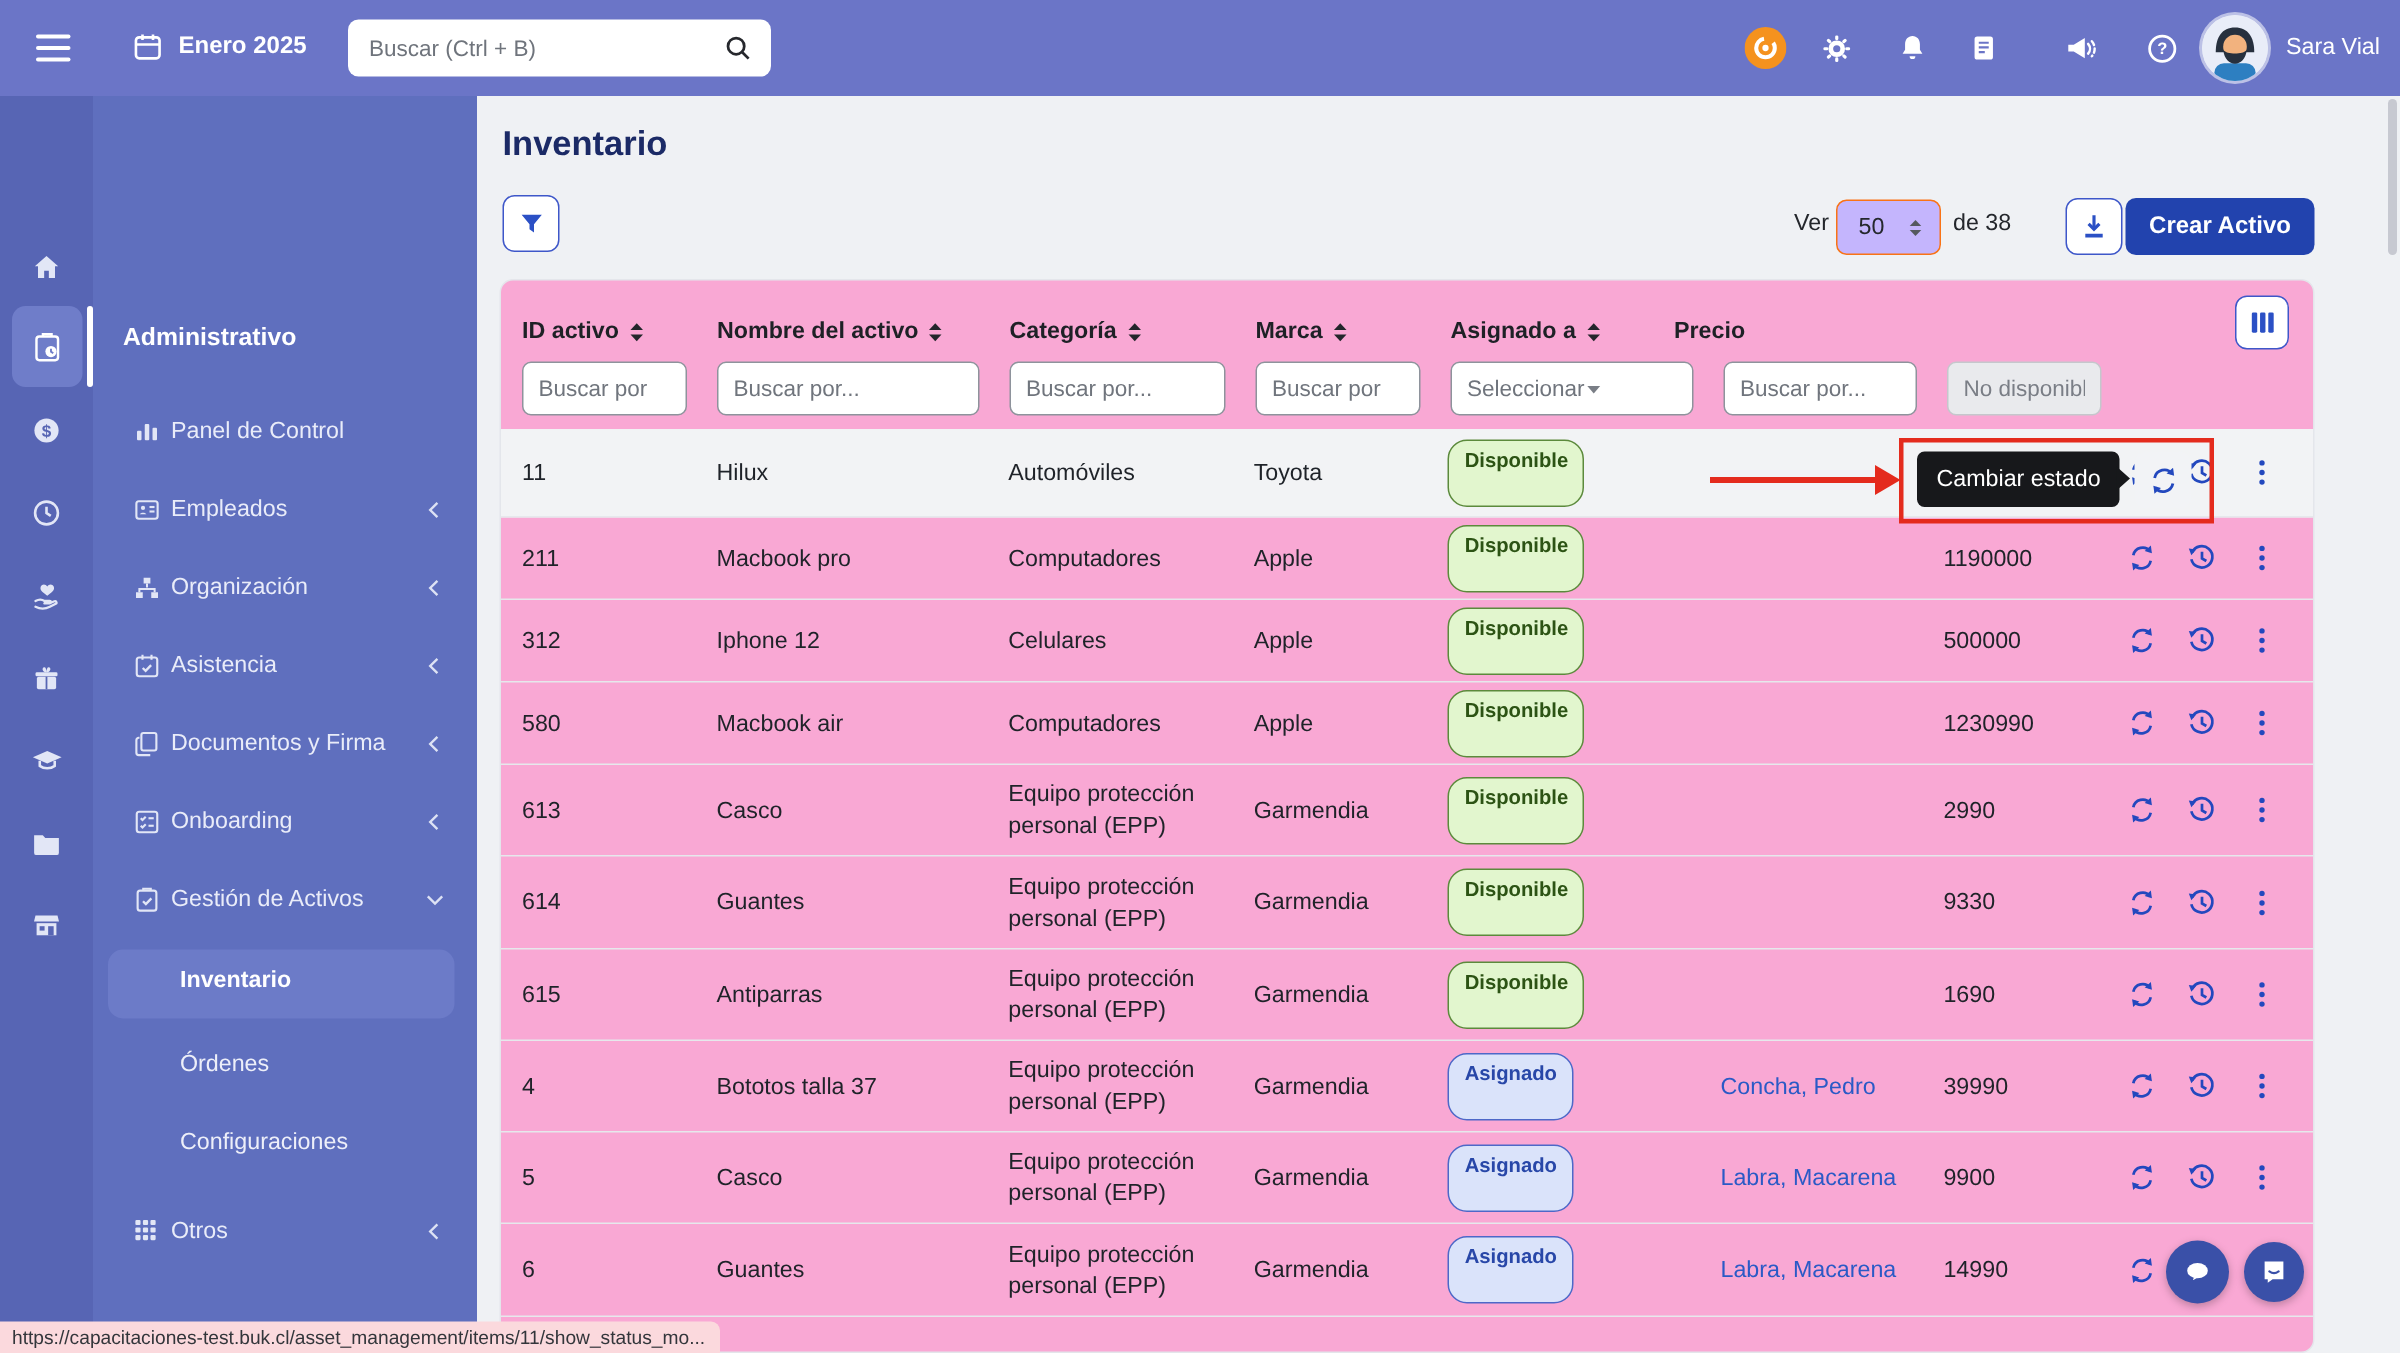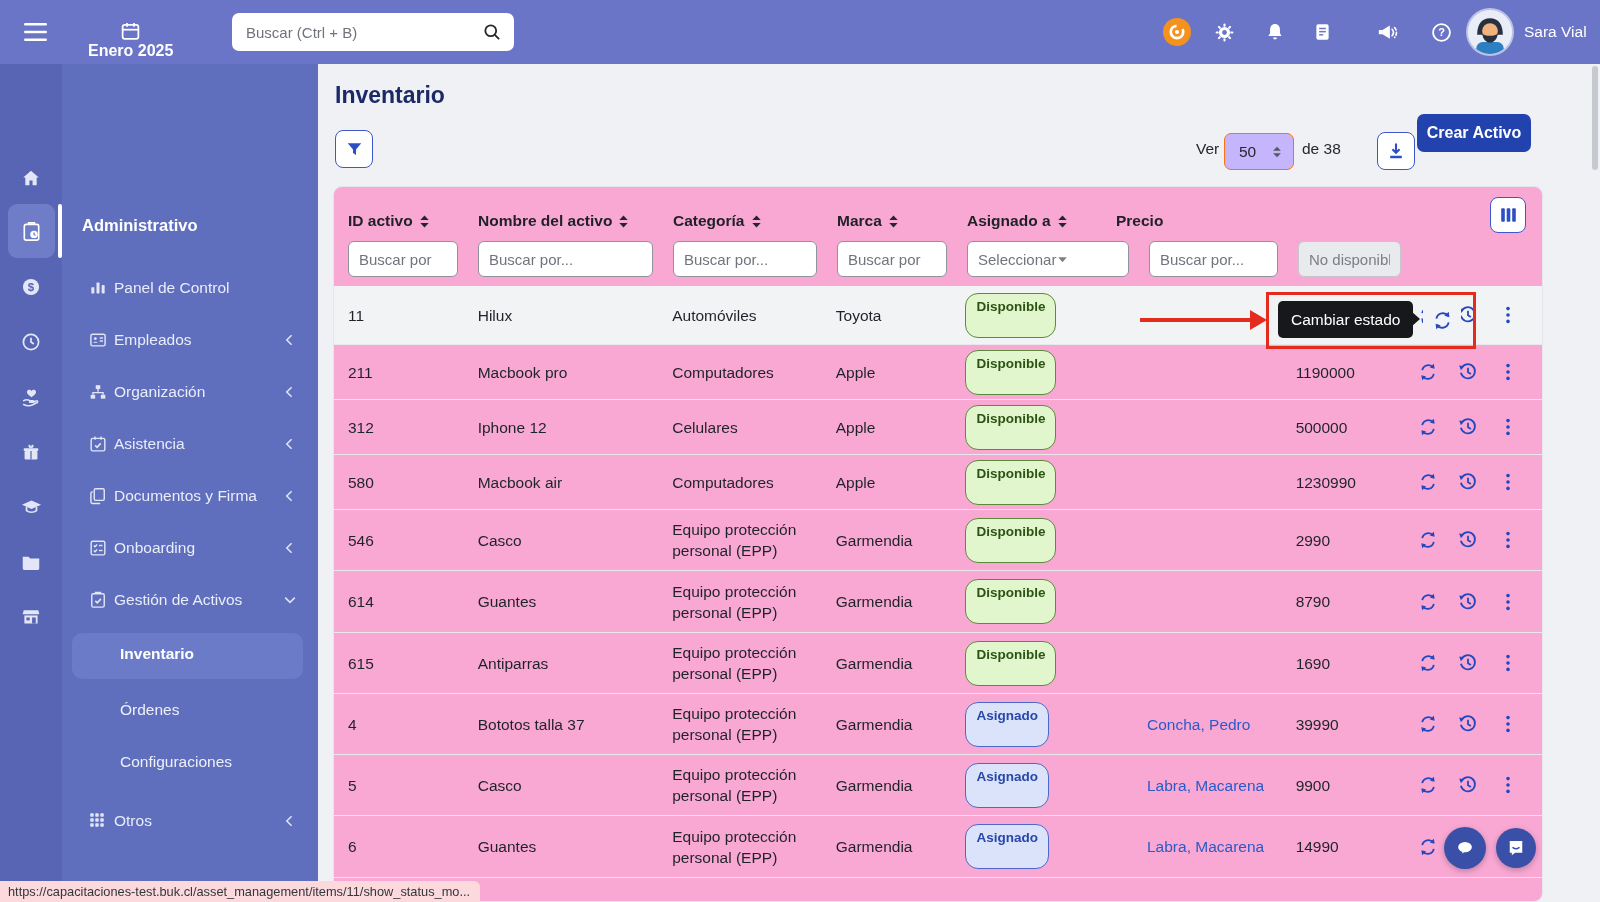--- a/index.html
+++ b/index.html
@@ -3,21 +3,21 @@
 <meta charset="utf-8">
 <style>
   html,body{margin:0;padding:0;}
   body{width:1600px;height:902px;overflow:hidden;position:relative;
        font-family:"Liberation Sans","DejaVu Sans",sans-serif;background:#EFF1F4;}
   svg{display:block}
 
   
   .topbar{position:absolute;left:0;top:0;width:1600px;height:64px;background:#6B75C7;z-index:40;}
   .hamburger{position:absolute;left:24px;top:21px;cursor:pointer;}
-  .tb-date{position:absolute;left:88px;top:20px;display:flex;align-items:center;color:#FFFFFF;font-size:16px;font-weight:bold;flex-direction:column;}
+  .tb-date{position:absolute;left:88px;top:20px;display:flex;align-items:center;gap:10px;color:#FFFFFF;font-size:16px;font-weight:bold;}
   .tb-search{position:absolute;left:232px;top:13px;width:282px;height:38px;background:#FFFFFF;border-radius:7px;display:flex;align-items:center;box-sizing:border-box;padding:0 12px;}
   .tb-search input{flex:1;border:none;outline:none;font-size:15px;color:#444;background:transparent;font-family:inherit;}
   .tb-search input::placeholder{color:#6F747C;}
   .tb-ico{position:absolute;top:0;height:64px;display:flex;align-items:center;cursor:pointer;}
   .tb-user{position:absolute;left:1468px;top:10px;display:flex;align-items:center;gap:12px;cursor:pointer;}
   .avatar{width:44px;height:44px;border-radius:50%;overflow:hidden;background:#E9EDF8;box-shadow:0 0 0 2px rgba(255,255,255,.55);}
   .tb-username{color:#FFFFFF;font-size:15.5px;}
 
   
   .rail{position:absolute;left:0;top:64px;width:62px;height:838px;background:#5765B4;z-index:30;}
@@ -39,21 +39,21 @@
 
   
   .main{position:absolute;left:318px;top:64px;width:1282px;height:838px;background:#EFF1F4;}
   .page-title{position:absolute;left:17px;top:18px;font-size:23px;font-weight:bold;color:#1B2A66;}
   .filter-btn{position:absolute;left:17px;top:66px;width:38px;height:38px;background:#FFFFFF;border:1.5px solid #3E57C9;border-radius:8px;display:flex;align-items:center;justify-content:center;cursor:pointer;box-sizing:border-box;}
   .ver-label{position:absolute;left:878px;top:76px;font-size:15.5px;color:#24272C;}
   .page-select{position:absolute;left:906px;top:69px;width:70px;height:37px;background:#c4b5fd;border:1px solid #f97316;border-radius:7px;box-sizing:border-box;display:flex;align-items:center;padding:0 10px 0 14px;cursor:pointer;}
   .page-select .val{flex:1;font-size:15.5px;color:#24272C;}
   .total-label{position:absolute;left:984px;top:76px;font-size:15.5px;color:#24272C;}
   .dl-btn{position:absolute;left:1059px;top:68px;width:38px;height:38px;background:#FFFFFF;border:1.5px solid #3E57C9;border-radius:8px;display:flex;align-items:center;justify-content:center;cursor:pointer;box-sizing:border-box;}
-  .create-btn{position:absolute;left:1099px;top:50px;width:114px;height:38px;background:#2243AE;color:#FFFFFF;border:none;border-radius:7px;font-size:16px;font-weight:bold;cursor:pointer;font-family:inherit;}
+  .create-btn{position:absolute;left:1099px;top:68px;width:126px;height:38px;background:#2243AE;color:#FFFFFF;border:none;border-radius:7px;font-size:16px;font-weight:bold;cursor:pointer;font-family:inherit;}
 
   
   .card{position:absolute;left:15px;top:122px;width:1210px;height:716px;background:#f9a8d4;border:1px solid #E4E6EB;border-radius:9px;box-sizing:border-box;overflow:hidden;}
   .hrow{display:flex;padding:16px 0 0 14px;height:36px;box-sizing:content-box;}
   .hcol{display:flex;align-items:center;gap:5px;font-size:15.5px;font-weight:bold;color:#1E2126;}
   .frow{display:flex;padding:2px 0 0 14px;}
   .c0{width:130px}.c1{width:195px}.c2{width:164px}.c3{width:130px}.c4{width:182px}.c5{width:149px}.c6{width:123px}
   .fcol{box-sizing:border-box;padding-right:20px;}
   .fin{width:100%;height:36px;border:1px solid #8E939C;border-radius:6px;box-sizing:border-box;padding:0 10px;font-size:15px;color:#444;font-family:inherit;background:#FFFFFF;}
   .fin::placeholder{color:#70757D;}
@@ -636,21 +636,21 @@
         <svg width="20" height="20" viewBox="0 0 20 20" fill="#2348BE">
                 <circle cx="10" cy="3.6" r="1.8"></circle>
                 <circle cx="10" cy="10" r="1.8"></circle>
                 <circle cx="10" cy="16.4" r="1.8"></circle>
               </svg>
       </span>
     </div>
   </div>
 
   <div class="trow" style="height: 61px;">
-    <div class="cell c0">546</div>
+    <div class="cell c0">613</div>
     <div class="cell c1">Casco</div>
     <div class="cell c2">Equipo protección personal (EPP)</div>
     <div class="cell c3">Garmendia</div>
     <div class="cell c4"><span class="badge green">Disponible</span></div>
     <div class="cell c5"></div>
     <div class="cell c6">2990</div>
     <div class="actions">
       <span class="icon-btn">
         <svg width="20" height="20" viewBox="0 0 20 20" fill="none" stroke="#2348BE" stroke-width="1.8">
                 <path d="M4.2 8.2A6.3 6.3 0 0 1 15.4 5.6"></path>
@@ -676,21 +676,21 @@
     </div>
   </div>
 
   <div class="trow" style="height: 62px;">
     <div class="cell c0">614</div>
     <div class="cell c1">Guantes</div>
     <div class="cell c2">Equipo protección personal (EPP)</div>
     <div class="cell c3">Garmendia</div>
     <div class="cell c4"><span class="badge green">Disponible</span></div>
     <div class="cell c5"></div>
-    <div class="cell c6">8790</div>
+    <div class="cell c6">9330</div>
     <div class="actions">
       <span class="icon-btn">
         <svg width="20" height="20" viewBox="0 0 20 20" fill="none" stroke="#2348BE" stroke-width="1.8">
                 <path d="M4.2 8.2A6.3 6.3 0 0 1 15.4 5.6"></path>
                 <polygon points="15.9,1.7 16.6,6.8 11.8,5.4" fill="#2348BE" stroke="none"></polygon>
                 <path d="M15.8 11.8A6.3 6.3 0 0 1 4.6 14.4"></path>
                 <polygon points="4.1,18.3 3.4,13.2 8.2,14.6" fill="#2348BE" stroke="none"></polygon>
               </svg>
       </span>
       <span class="icon-btn">

